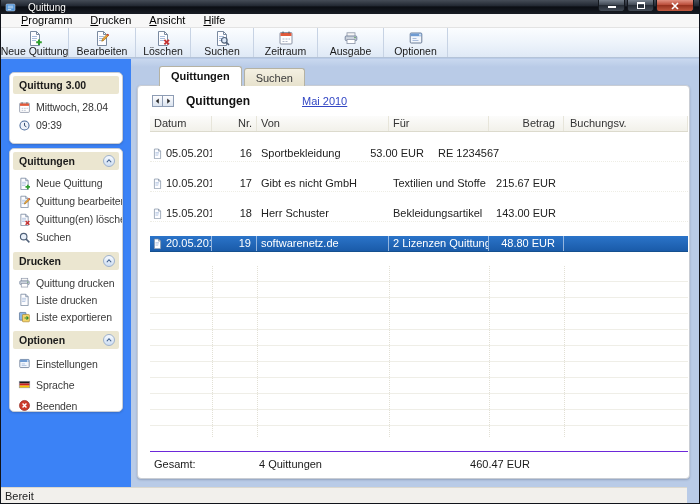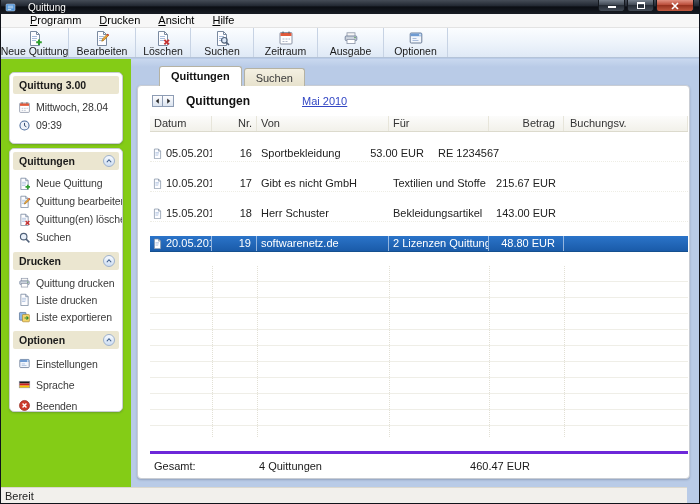--- a/index.html
+++ b/index.html
@@ -25,39 +25,39 @@
     border:1px solid #14181e; border-top:none;
     display:flex; align-items:center; justify-content:center;
   }
   .win-btn.close { background:linear-gradient(#e29182,#b5432f 50%,#97321f 50%,#c05940); width:38px; }
   .glyph-min { width:8px; height:2px; background:#fff; margin-top:3px; }
   .glyph-max { width:8px; height:7px; border:1px solid #fff; border-top:2px solid #fff; }
   
   .menubar {
     position:absolute; top:14px; left:0; right:0; height:14px;
     background:#f7f7f7; border-bottom:1px solid #e3e3e3;
-    display:flex; align-items:center; padding-left:20px;
+    display:flex; align-items:center; padding-left:11px;
   }
   .menu-item { padding:0 9px; font-size:11px; line-height:13px; color:#000; cursor:default; }
   .menu-item span { display:block; }
   .menu-item span::first-letter { text-decoration:underline; }
   
   .toolbar {
     position:absolute; top:28px; left:0; right:0; height:30px;
     background:linear-gradient(180deg,#fbfdff 0%,#eef4fb 50%,#dfe9f6 100%);
     border-bottom:1px solid #b4c3d8; display:flex;
   }
   .tool-btn {
     display:flex; flex-direction:column; align-items:center; justify-content:flex-start;
     padding-top:2px; border-right:1px solid #c7d3e4; cursor:pointer; flex:none;
   }
   .tool-btn .t-icon { width:16px; height:16px; position:relative; }
   .tool-btn .t-label { font-size:10.5px; color:#1a1a1a; line-height:11px; white-space:nowrap; }
   
-  .sidebar-col { position:absolute; top:59px; bottom:16px; left:0; width:130px; background:#84cc16; }
+  .sidebar-col { position:absolute; top:59px; bottom:16px; left:0; width:130px; background:#3b82f6; }
   .main-col { position:absolute; top:59px; bottom:16px; left:130px; right:0;
     background:linear-gradient(180deg,#c9d8ef 0%,#b9cbe7 8px); }
   
   .side-panel {
     position:absolute; left:8px; width:114px; background:#fff;
     border:1px solid #c9cdd4; border-radius:5px; box-shadow:0 1px 2px rgba(30,45,70,.25);
     padding:3px; overflow:hidden;
   }
   .panel-info { top:13px; height:72px; }
   .panel-nav  { top:89px; height:264px; }
@@ -116,21 +116,21 @@
   .th.c-nr { padding-right:4px; }
   .trow.selected { background:linear-gradient(#2b74c9,#1a5ba9); color:#fff; border-bottom:1px solid #15508f; }
   .trow.selected .cell { border-right:1px solid rgba(240,246,255,.55); }
   .trow.selected .cell:last-child { border-right:none; }
   .doc-icon { width:11px; height:13px; flex:none; }
   
   .tgrid { flex:1; position:relative;
     background:repeating-linear-gradient(180deg,#fff 0px,#fff 15px,#efeee7 15px,#efeee7 16px); }
   .vline { position:absolute; top:0; bottom:0; width:0; border-left:1px dotted #e2e0d5; }
   
-  .tfoot { flex:none; height:24px; border-top:3px solid #6d28d9; position:relative; }
+  .tfoot { flex:none; height:24px; border-top:1px solid #6d28d9; position:relative; }
   .tfoot span { position:absolute; top:6px; font-size:11px; color:#1a1a1a; }
   .f-label { left:4px; }
   .f-count { left:109px; }
   .f-total { right:158px; }
   
   .statusbar { position:absolute; bottom:0; left:0; right:12px; height:16px;
     background:#f2f0ec; border-top:1px solid #dbd8cf; display:flex; align-items:center; padding-left:4px; }
   .statusbar .status-text { font-size:11px; color:#222; }
   svg { display:block; }
 </style>

